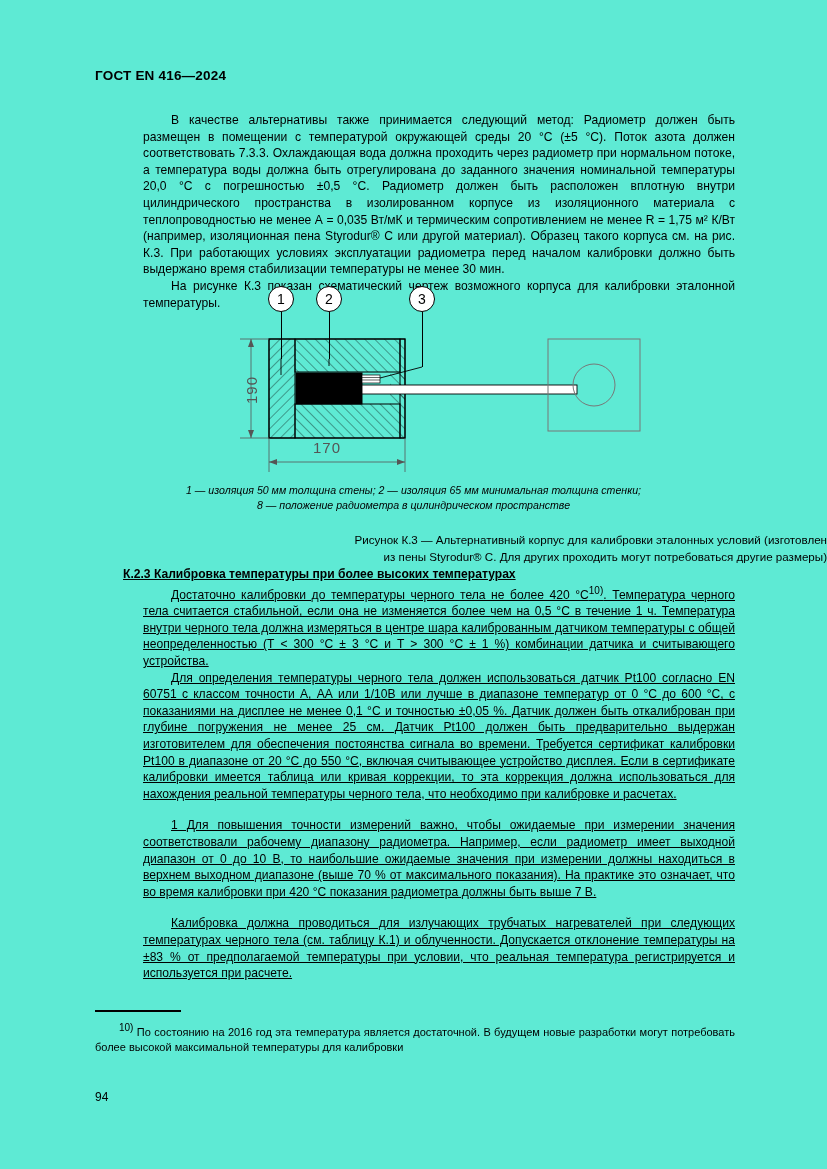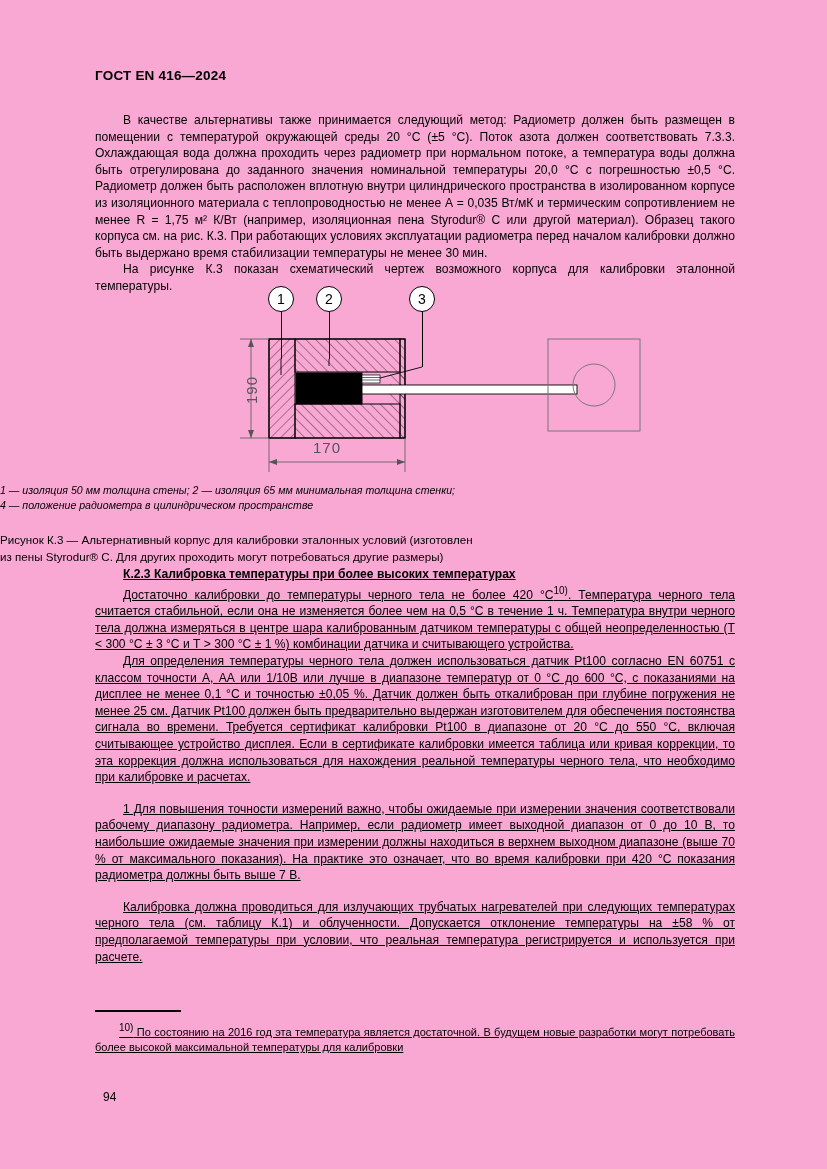--- a/index.html
+++ b/index.html
@@ -8,21 +8,21 @@
     background: #ffffff;
   }
   body {
     font-family: "Liberation Sans", sans-serif;
     color: #000000;
   }
   .page {
     position: relative;
     width: 827px;
     height: 1169px;
-    background: #f9a8d4;
+    background: #5eead4;
     overflow: hidden;
     box-sizing: border-box;
   }
   .header {
     position: absolute;
     left: 95px;
     top: 68px;
     font-size: 13.5px;
     font-weight: bold;
     letter-spacing: 0.2px;
@@ -36,20 +36,21 @@
   p.body-par {
     margin: 0;
     font-size: 12.1px;
     line-height: 16.6px;
     text-align: justify;
     text-justify: inter-word;
     hyphens: none;
   }
   p.indent {
     text-indent: 28px;
+    margin-left: 48px;
   }
   .sec-head {
     margin: 0;
     font-size: 12.1px;
     font-weight: bold;
     line-height: 16.6px;
     text-indent: 28px;
   }
   .gap-md { height: 15px; }
 
@@ -63,30 +64,30 @@
     top: 282px;
     width: 827px;
   }
   .fig-canvas {
     position: relative;
     width: 827px;
     height: 195px;
   }
   .fig-legend {
     margin-top: 6px;
-    text-align: left;
+    text-align: center;
     font-size: 10.6px;
     line-height: 15px;
   }
   .fig-legend .ln {
     display: block;
   }
   .fig-caption {
     margin-top: 18px;
-    text-align: left;
+    text-align: right;
     font-size: 11.6px;
     line-height: 17px;
   }
   .fig-caption .ln { display: block; }
 
   
   .bubble {
     position: absolute;
     width: 26px;
     height: 26px;
@@ -131,21 +132,20 @@
     font-size: 11px;
     line-height: 15.5px;
     text-align: justify;
   }
   .footnote .fn-indent { text-indent: 24px; }
   .pagenum {
     position: absolute;
     left: 95px;
     top: 1090px;
     font-size: 12px;
-    margin-left: 8px;
   }
 </style>
 </head>
 <body>
 
 <div class="page">
 
   <div class="header">ГОСТ EN 416—2024</div>
 
   <div class="content">
@@ -229,21 +229,21 @@
           <circle cx="594" cy="103" r="21" fill="none" stroke="#777" stroke-width="1"></circle>
         </g>
       </svg>
 
       <div class="dimtext vert" style="left:243px; top:122px;">190</div>
       <div class="dimtext" style="left:313px; top:157px;">170</div>
     </div>
 
     <div class="fig-legend">
       <span class="ln ital">1 — изоляция 50 мм толщина стены;  2 — изоляция 65 мм минимальная толщина стенки;</span>
-      <span class="ln ital">4 — положение радиометра в цилиндрическом пространстве</span>
+      <span class="ln ital">8 — положение радиометра в цилиндрическом пространстве</span>
     </div>
 
     <div class="fig-caption">
       <span class="ln">Рисунок К.3 — Альтернативный корпус для калибровки эталонных условий (изготовлен</span>
       <span class="ln">из пены Styrodur® С. Для других проходить могут потребоваться другие размеры)</span>
     </div>
   </div>
 
   <div style="position:absolute; left:95px; top:566px; width:640px;text-decoration:underline;">
 
@@ -252,24 +252,24 @@
     <p class="body-par indent"><span>Достаточно калибровки до температуры черного тела не более 420 °С</span><sup class="fn">10)</sup><span>. Температура черного тела считается стабильной, если она не изменяется более чем на 0,5 °С в течение 1 ч. Температура внутри черного тела должна измеряться в центре шара калиброванным датчиком температуры с общей неопределенностью (Т &lt; 300 °С ± 3 °С и Т &gt; 300 °С ± 1 %) комбинации датчика и считывающего устройства.</span></p>
 
     <p class="body-par indent">Для определения температуры черного тела должен использоваться датчик Pt100 согласно EN 60751 с классом точности А, АА или 1/10В или лучше в диапазоне температур от 0 °С до 600 °С, с показаниями на дисплее не менее 0,1 °С и точностью ±0,05 %. Датчик должен быть откалиброван при глубине погружения не менее 25 см. Датчик Pt100 должен быть предварительно выдержан изготовителем для обеспечения постоянства сигнала во времени. Требуется сертификат калибровки Pt100 в диапазоне от 20 °С до 550 °С, включая считывающее устройство дисплея. Если в сертификате калибровки имеется таблица или кривая коррекции, то эта коррекция должна использоваться для нахождения реальной температуры черного тела, что необходимо при калибровке и расчетах.</p>
 
     <div class="gap-md"></div>
 
     <p class="body-par indent">1 Для повышения точности измерений важно, чтобы ожидаемые при измерении значения соответствовали рабочему диапазону радиометра. Например, если радиометр имеет выходной диапазон от 0 до 10 В, то наибольшие ожидаемые значения при измерении должны находиться в верхнем выходном диапазоне (выше 70 % от максимального показания). На практике это означает, что во время калибровки при 420 °С показания радиометра должны быть выше 7 В.</p>
 
     <div class="gap-md"></div>
 
-    <p class="body-par indent">Калибровка должна проводиться для излучающих трубчатых нагревателей при следующих температурах черного тела (см. таблицу К.1) и облученности. Допускается отклонение температуры на ±58 % от предполагаемой температуры при условии, что реальная температура регистрируется и используется при расчете.</p>
+    <p class="body-par indent">Калибровка должна проводиться для излучающих трубчатых нагревателей при следующих температурах черного тела (см. таблицу К.1) и облученности. Допускается отклонение температуры на ±83 % от предполагаемой температуры при условии, что реальная температура регистрируется и используется при расчете.</p>
   </div>
 
   <div class="footnote-rule"></div>
 
   <div class="footnote">
-    <p class="fn-indent" style="margin:0;text-decoration:underline;"><sup class="fn">10)</sup><span> По состоянию на 2016 год эта температура является достаточной. В будущем новые разработки могут потребовать более высокой максимальной температуры для калибровки</span></p>
+    <p class="fn-indent" style="margin:0;"><sup class="fn">10)</sup><span> По состоянию на 2016 год эта температура является достаточной. В будущем новые разработки могут потребовать более высокой максимальной температуры для калибровки</span></p>
   </div>
 
   <div class="pagenum">94</div>
 
 </div>
 
 </body></html>

